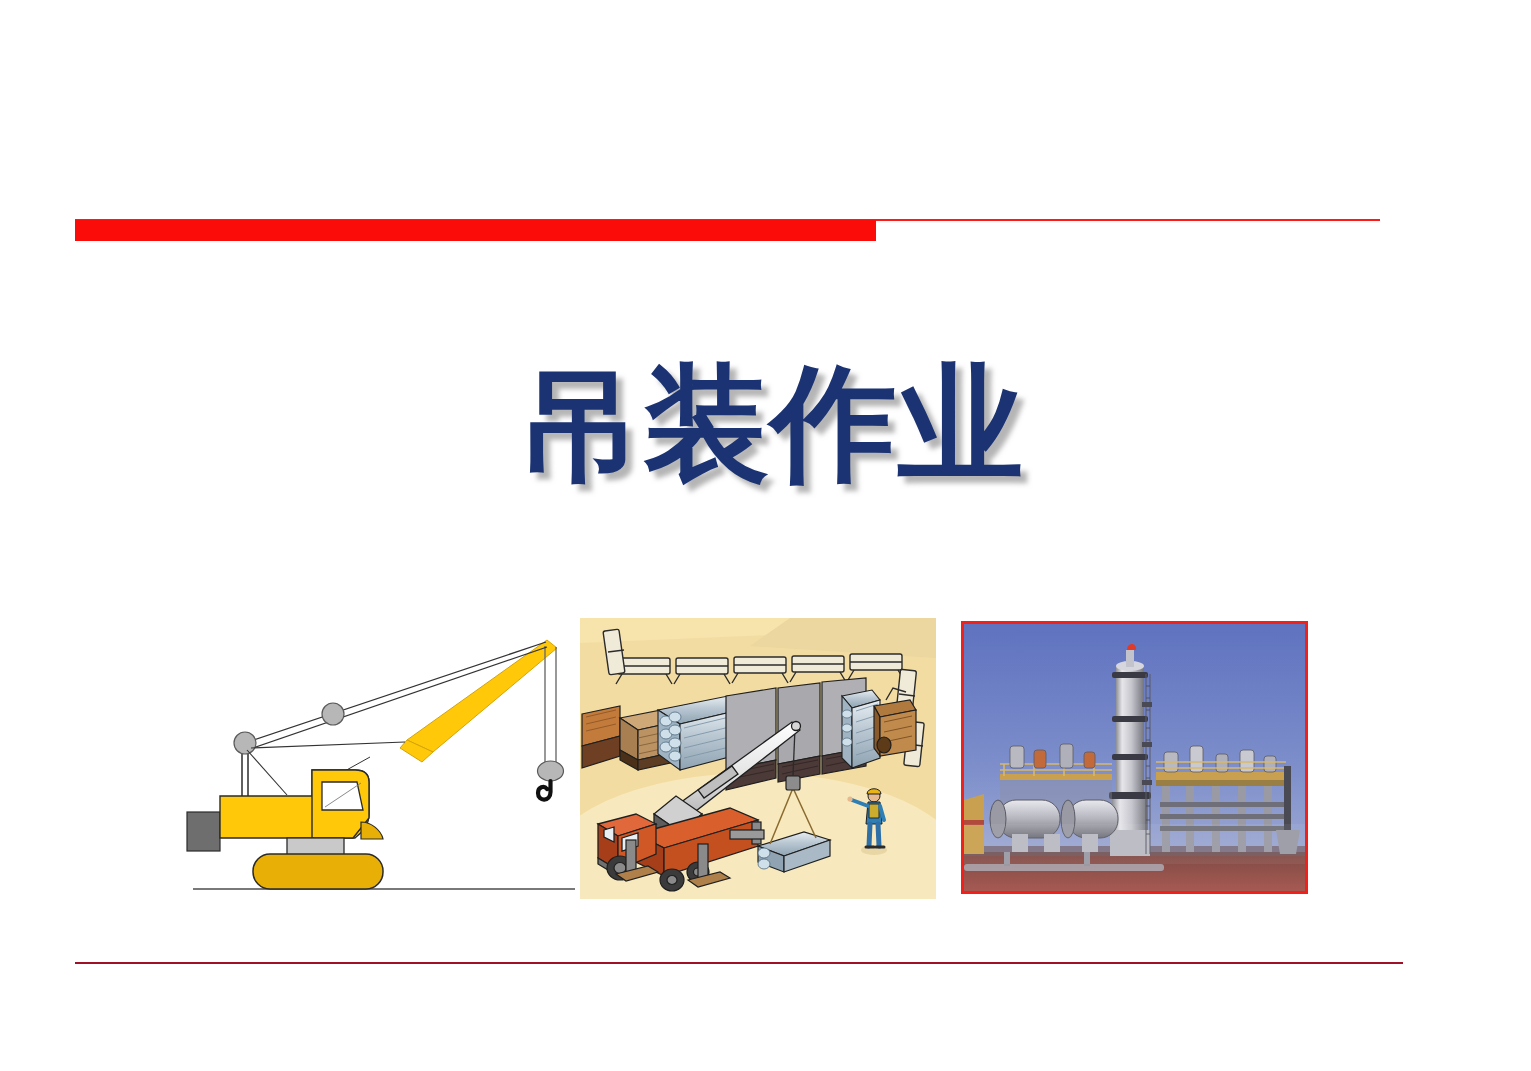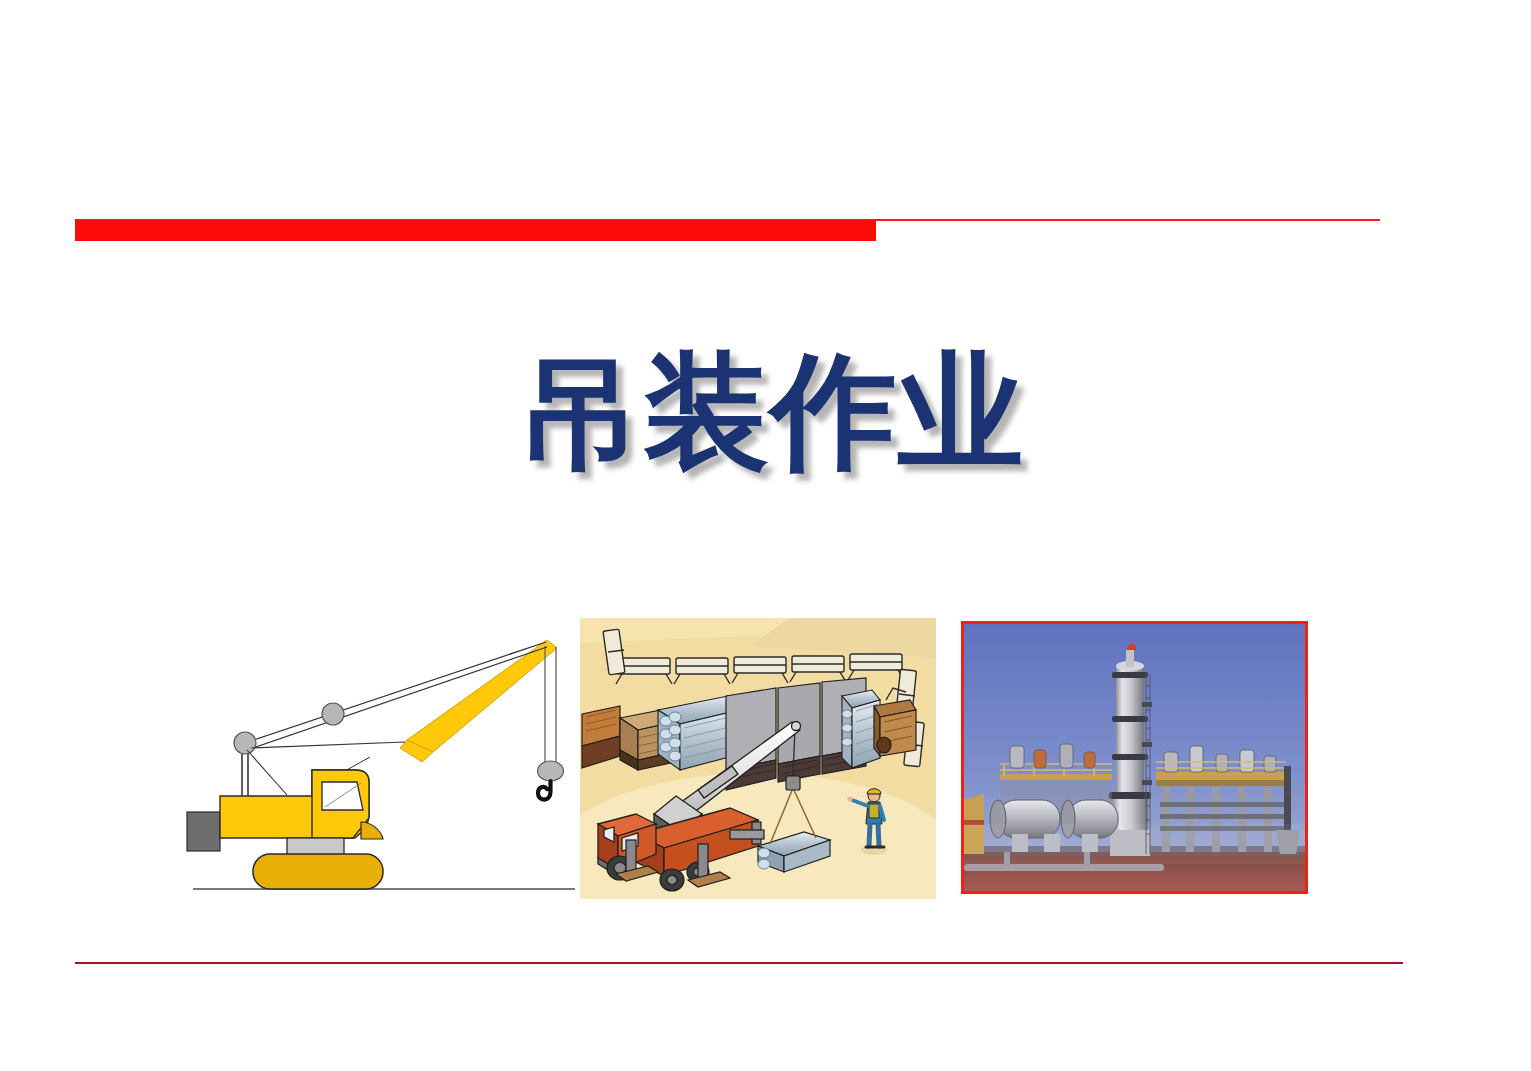--- a/index.html
+++ b/index.html
@@ -54,20 +54,21 @@
   .title-text {
     display: inline-block;
     font-family: "DejaVu Sans", "Liberation Sans", sans-serif;
     font-weight: bold;
     font-size: 126px;
     line-height: 1.18;
     letter-spacing: 1px;
     color: #1b3372;
     text-shadow: 7px 7px 5px rgba(120,120,120,0.55);
     white-space: nowrap;
+    margin-top: 12px;
   }
 
   
   .footer-line {
     position: absolute;
     left: 75px;
     top: 962px;
     width: 1328px;
     height: 2px;
     background: #9e1126;

